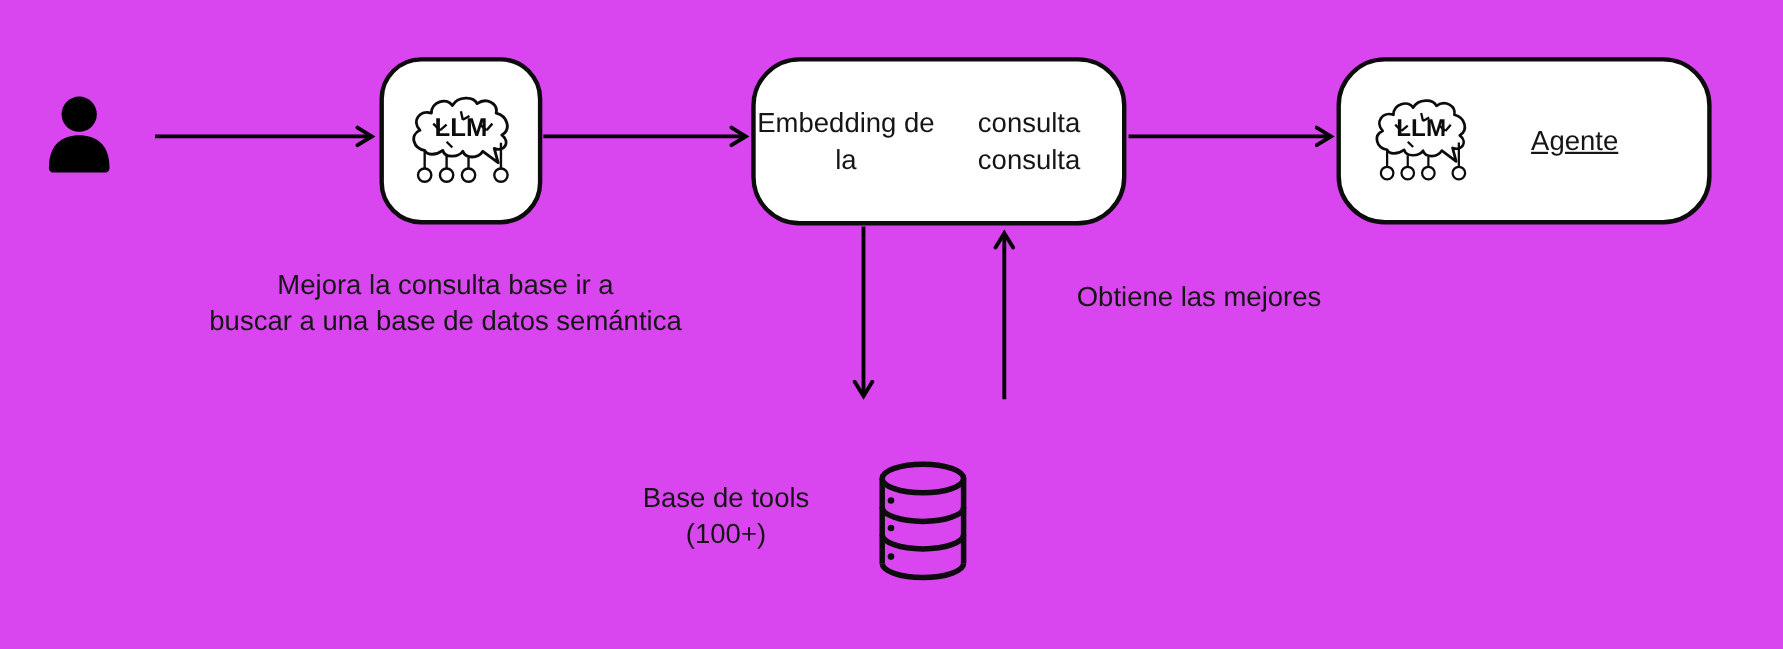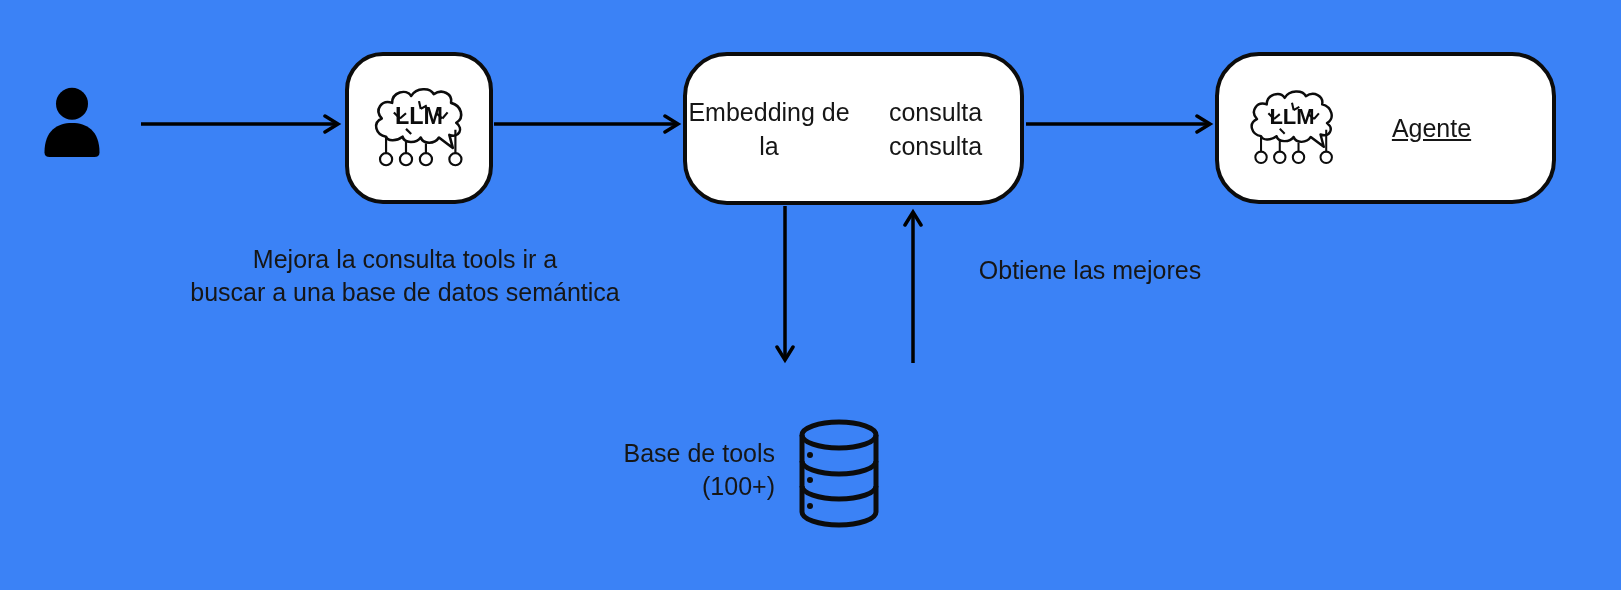--- a/index.html
+++ b/index.html
@@ -1,20 +1,20 @@
 <!DOCTYPE html>
 <html><head>
 <meta charset="utf-8">
 <style>
   html, body { margin: 0; padding: 0; background: #ffffff; }
   .canvas {
     position: relative;
     width: 1621px;
     height: 590px;
-    background: #3b82f6;
+    background: #d946ef;
     font-family: "Liberation Sans", "DejaVu Sans", sans-serif;
     color: #161616;
     overflow: hidden;
   }
   .overlay {
     position: absolute;
     left: 0; top: 0;
     width: 1621px; height: 590px;
     pointer-events: none;
   }
@@ -66,21 +66,21 @@
   }
   .caption {
     position: absolute;
     text-align: center;
     font-size: 25px;
     line-height: 33px;
     white-space: nowrap;
   }
   .cap-improve { left: 100px; width: 610px; top: 243px; }
   .cap-tools   { left: 969px; width: 242px; top: 254px; }
-  .cap-db      { left: 545px; width: 230px; top: 437px; text-align: right; }
+  .cap-db      { left: 545px; width: 230px; top: 437px; }
   .brain-svg { display: block; }
 </style>
 </head>
 <body>
 
 <div class="canvas">
 
   <svg class="overlay" viewBox="0 0 1621 590">
     <defs>
       <marker id="arrow" markerWidth="26" markerHeight="26" refX="15" refY="10" orient="auto" markerUnits="userSpaceOnUse">
@@ -151,21 +151,21 @@
           <circle cx="68" cy="90" r="7" stroke-width="2.5"></circle>
           <circle cx="102" cy="90" r="7" stroke-width="2.5"></circle>
         </g>
         <text x="60" y="49" text-anchor="middle" font-size="27" font-weight="bold" font-family="Liberation Sans, sans-serif" fill="#0c0c0c">LLM</text>
       </svg>
     </span>
     <span class="agent-label">Agente</span>
   </div>
 
   <div class="caption cap-improve">
-    <div>Mejora la consulta tools ir a</div>
+    <div>Mejora la consulta base ir a</div>
     <div>buscar a una base de datos semántica</div>
   </div>
 
   <div class="caption cap-tools">
     <div>Obtiene las mejores</div>
   </div>
 
   <div class="caption cap-db">
     <div>Base de tools</div>
     <div>(100+)</div>

